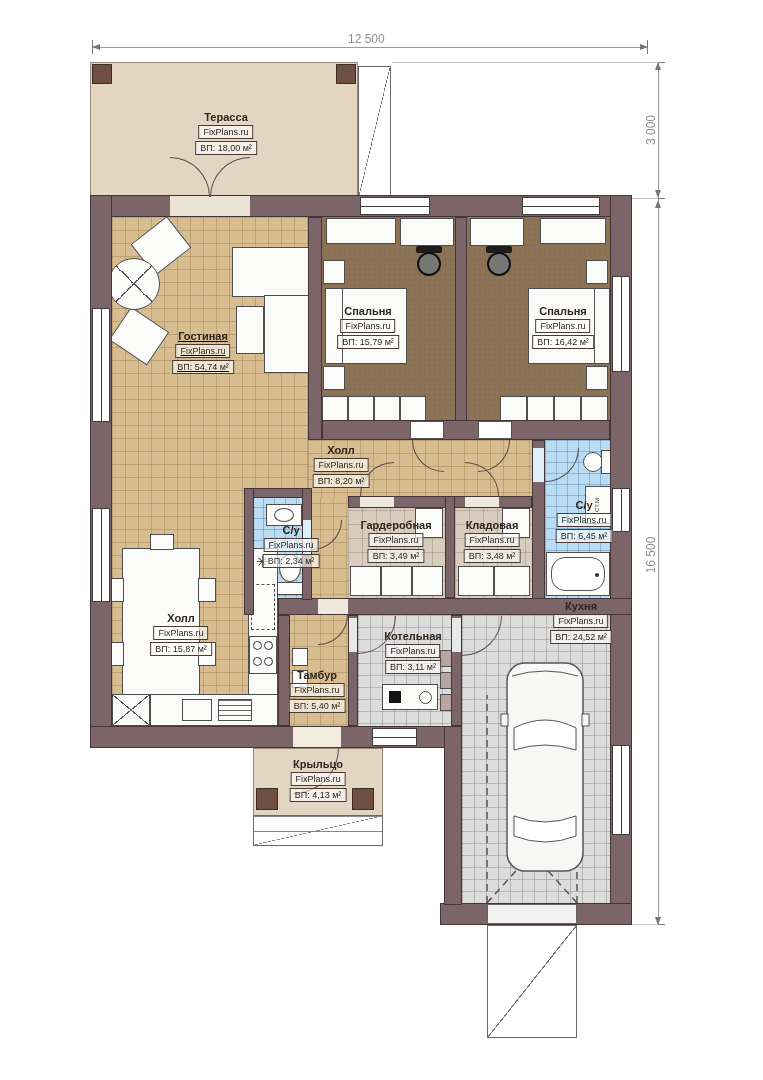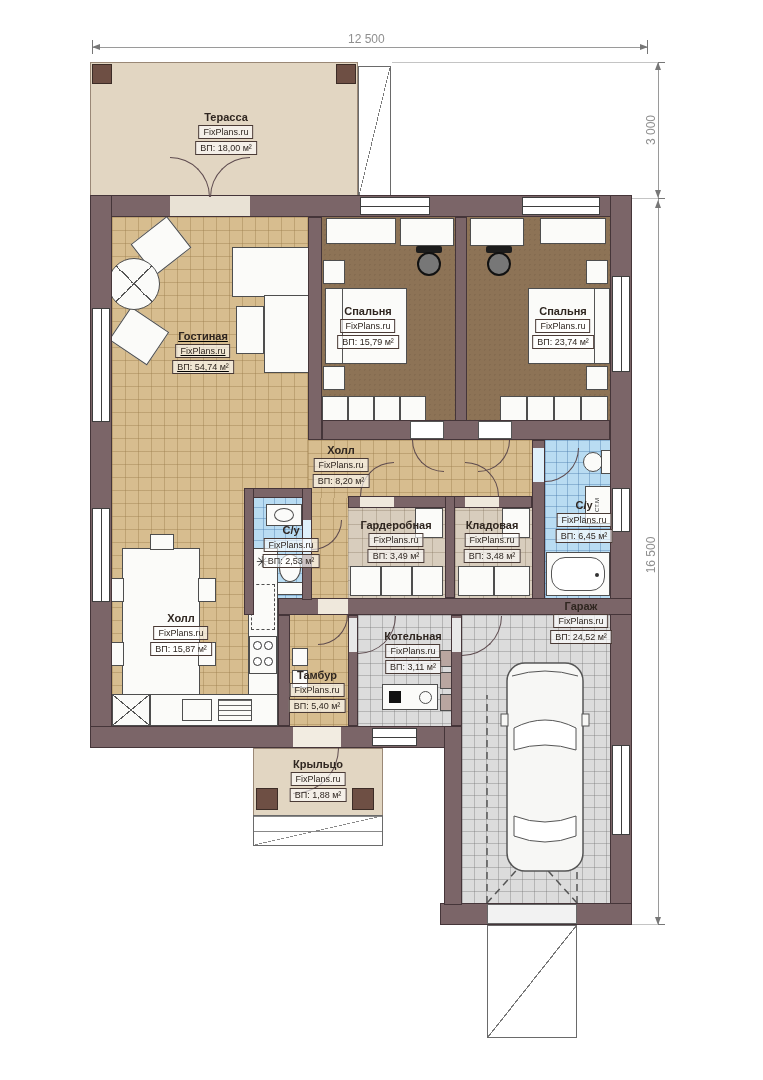--- a/index.html
+++ b/index.html
@@ -295,21 +295,21 @@
     <div class="rl-box">ВП: 54,74 м²</div>
   </div>
   <div class="room-label" style="left:368px;top:327px;">
     <div class="rl-name">Спальня</div>
     <div class="rl-box">FixPlans.ru</div>
     <div class="rl-box">ВП: 15,79 м²</div>
   </div>
   <div class="room-label" style="left:563px;top:327px;">
     <div class="rl-name">Спальня</div>
     <div class="rl-box">FixPlans.ru</div>
-    <div class="rl-box">ВП: 23,74 м²</div>
+    <div class="rl-box">ВП: 16,42 м²</div>
   </div>
   <div class="room-label" style="left:341px;top:466px;">
     <div class="rl-name">Холл</div>
     <div class="rl-box">FixPlans.ru</div>
     <div class="rl-box">ВП: 8,20 м²</div>
   </div>
   <div class="room-label" style="left:396px;top:541px;">
     <div class="rl-name">Гардеробная</div>
     <div class="rl-box">FixPlans.ru</div>
     <div class="rl-box">ВП: 3,49 м²</div>
@@ -320,41 +320,41 @@
     <div class="rl-box">ВП: 3,48 м²</div>
   </div>
   <div class="room-label" style="left:584px;top:521px;">
     <div class="rl-name">С/у</div>
     <div class="rl-box">FixPlans.ru</div>
     <div class="rl-box">ВП: 6,45 м²</div>
   </div>
   <div class="room-label" style="left:291px;top:546px;">
     <div class="rl-name">С/у</div>
     <div class="rl-box">FixPlans.ru</div>
-    <div class="rl-box">ВП: 2,53 м²</div>
+    <div class="rl-box">ВП: 2,34 м²</div>
   </div>
   <div class="room-label" style="left:181px;top:634px;">
     <div class="rl-name">Холл</div>
     <div class="rl-box">FixPlans.ru</div>
     <div class="rl-box">ВП: 15,87 м²</div>
   </div>
   <div class="room-label" style="left:317px;top:691px;">
     <div class="rl-name">Тамбур</div>
     <div class="rl-box">FixPlans.ru</div>
     <div class="rl-box">ВП: 5,40 м²</div>
   </div>
   <div class="room-label" style="left:413px;top:652px;">
     <div class="rl-name">Котельная</div>
     <div class="rl-box">FixPlans.ru</div>
     <div class="rl-box">ВП: 3,11 м²</div>
   </div>
   <div class="room-label" style="left:581px;top:622px;">
-    <div class="rl-name">Гараж</div>
+    <div class="rl-name">Кухня</div>
     <div class="rl-box">FixPlans.ru</div>
     <div class="rl-box">ВП: 24,52 м²</div>
   </div>
   <div class="room-label" style="left:318px;top:780px;">
     <div class="rl-name">Крыльцо</div>
     <div class="rl-box">FixPlans.ru</div>
-    <div class="rl-box">ВП: 1,88 м²</div>
+    <div class="rl-box">ВП: 4,13 м²</div>
   </div>
 
 </div>
 
 </body></html>

